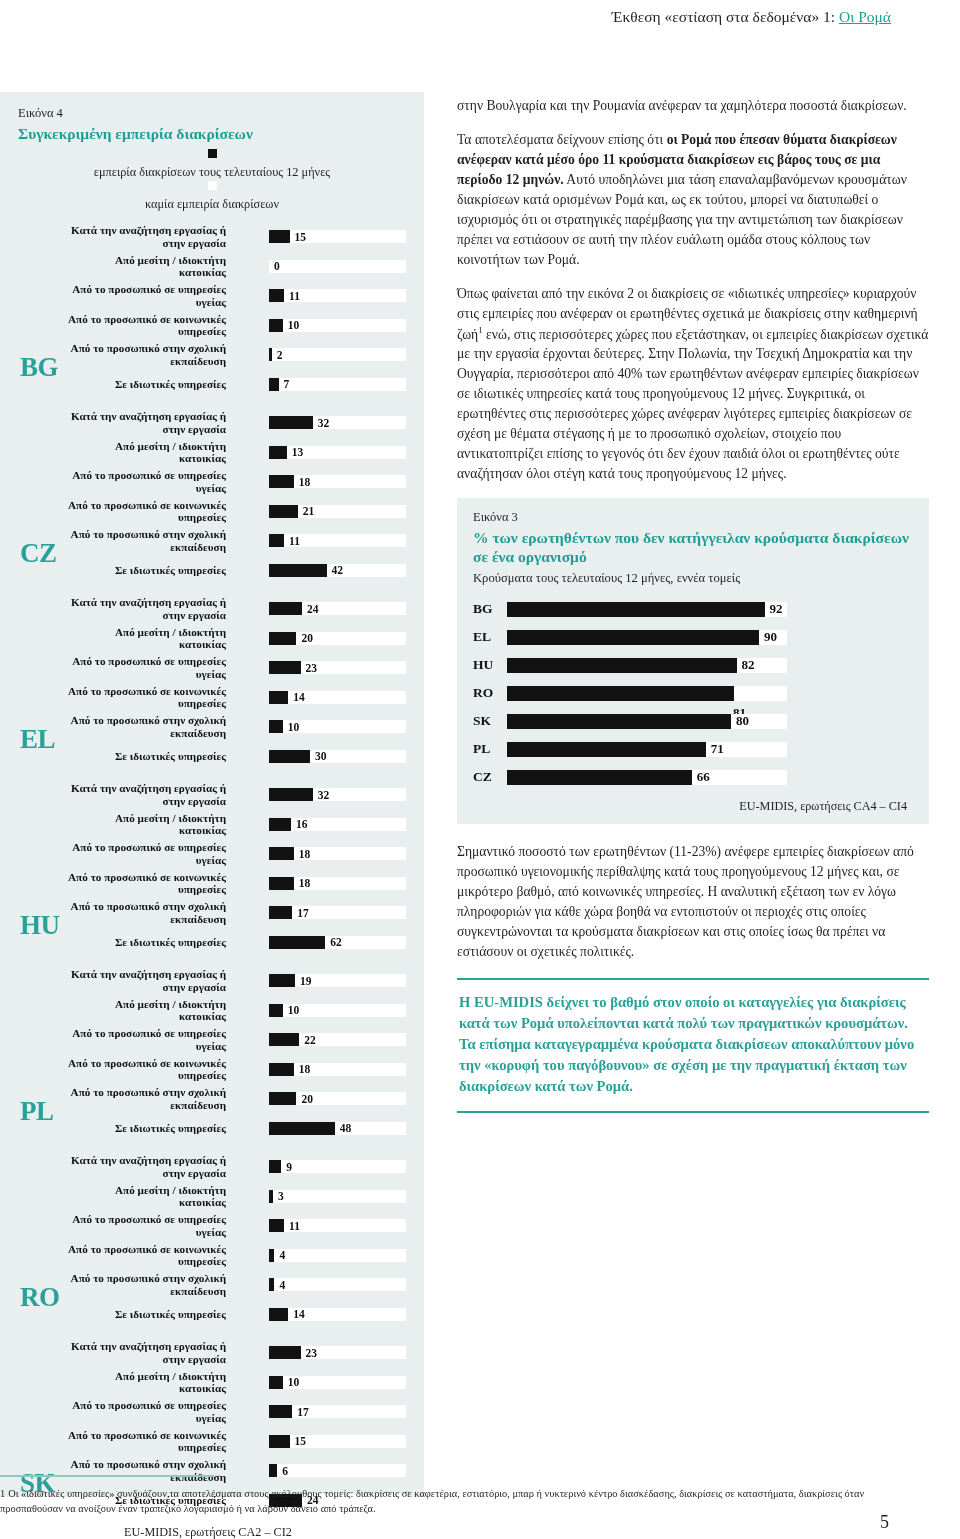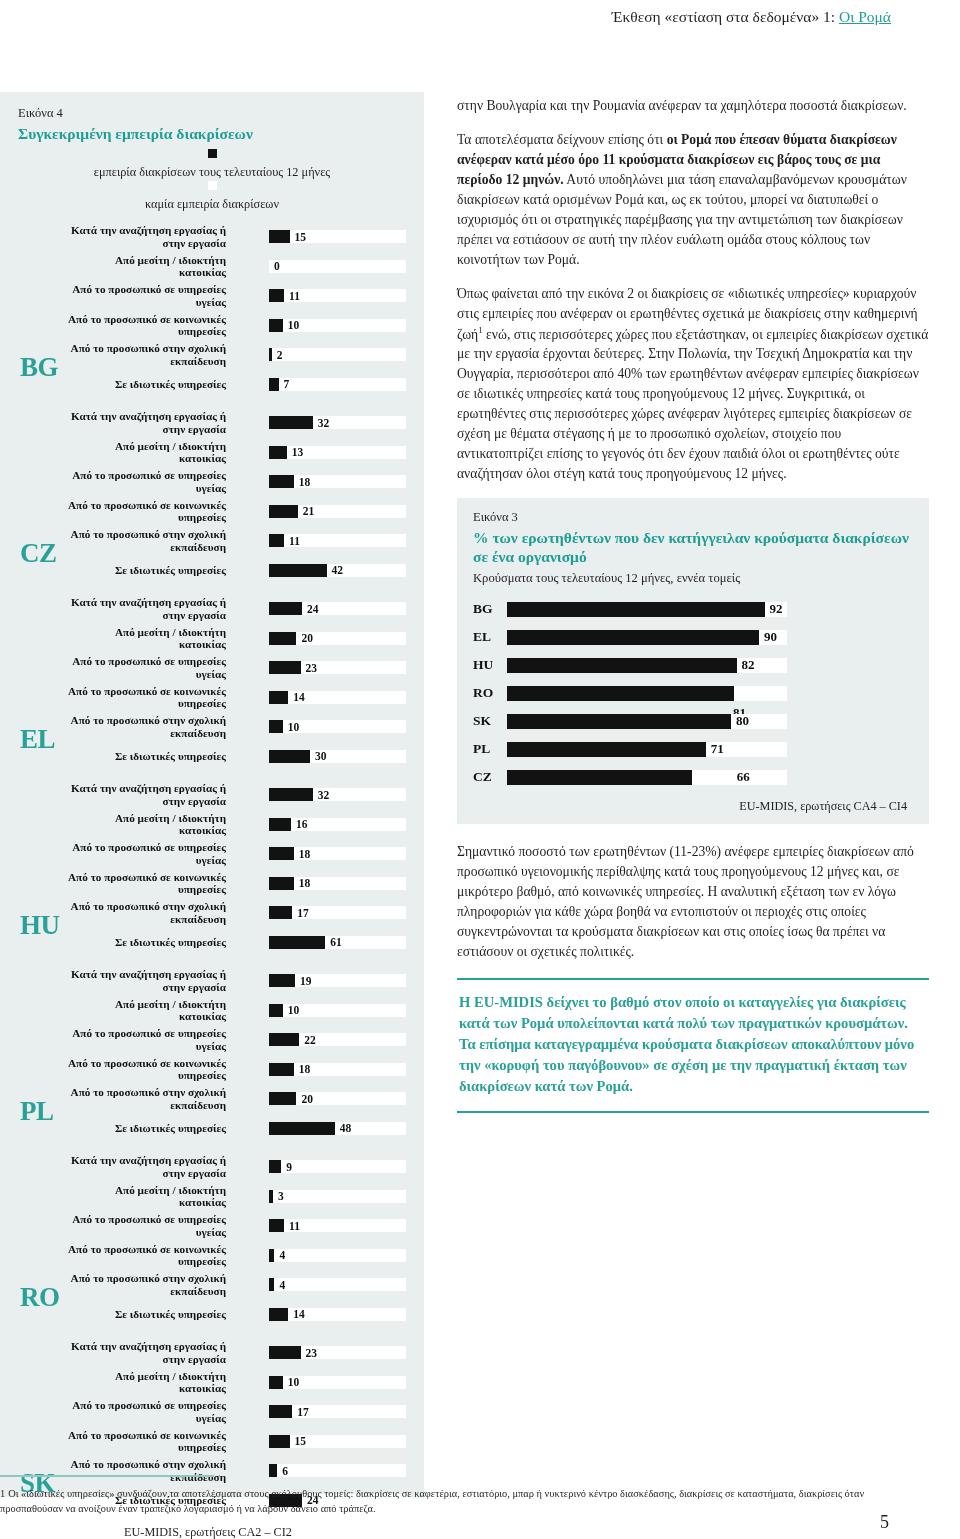--- a/index.html
+++ b/index.html
@@ -345,21 +345,21 @@
             <div class="bar-label">Από το προσωπικό στην σχολική εκπαίδευση</div>
             <div class="bar-track">
               <div class="bar-fill" style="width: 23.29px;"></div>
               <div class="bar-value" style="left: 28.29px;">17</div>
             </div>
           </div>
           <div class="bar-row">
             <div class="bar-label">Σε ιδιωτικές υπηρεσίες</div>
             <div class="bar-track">
               <div class="bar-fill" style="width: 56.17px;"></div>
-              <div class="bar-value" style="left: 61.17px;">61</div>
+              <div class="bar-value" style="left: 61.17px;">62</div>
             </div>
           </div>
         </div>
         <div class="country-group">
           <div class="country-code">PL</div>
           <div class="bar-row">
             <div class="bar-label">Κατά την αναζήτηση εργασίας ή στην εργασία</div>
             <div class="bar-track">
               <div class="bar-fill" style="width: 26.03px;"></div>
               <div class="bar-value" style="left: 31.03px;">19</div>
@@ -552,21 +552,21 @@
             <div class="f3-code">PL</div>
             <div class="f3-track">
               <div class="f3-fill" style="width: 198.8px;"></div>
               <div class="f3-value" style="left: 203.8px;">71</div>
             </div>
           </div>
           <div class="f3-row">
             <div class="f3-code">CZ</div>
             <div class="f3-track">
               <div class="f3-fill" style="width: 184.8px;"></div>
-              <div class="f3-value" style="left: 189.8px; margin-left: 40px;">66</div>
+              <div class="f3-value" style="left: 189.8px;">66</div>
             </div>
           </div>
         </div>
       <div class="fig3-source">EU-MIDIS, ερωτήσεις CA4 – CI4</div>
     </div>
 
     <p class="body-p">Σημαντικό ποσοστό των ερωτηθέντων (11-23%) ανέφερε εμπειρίες διακρίσεων από προσωπικό υγειονομικής περίθαλψης κατά τους προηγούμενους 12 μήνες και, σε μικρότερο βαθμό, από κοινωνικές υπηρεσίες. Η αναλυτική εξέταση των εν λόγω πληροφοριών για κάθε χώρα βοηθά να εντοπιστούν οι περιοχές στις οποίες συγκεντρώνονται τα κρούσματα διακρίσεων και στις οποίες ίσως θα πρέπει να εστιάσουν οι σχετικές πολιτικές.</p>
 
     <div class="pullquote">
       <p>Η EU-MIDIS δείχνει το βαθμό στον οποίο οι καταγγελίες για διακρίσεις κατά των Ρομά υπολείπονται κατά πολύ των πραγματικών κρουσμάτων. Τα επίσημα καταγεγραμμένα κρούσματα διακρίσεων αποκαλύπτουν μόνο την «κορυφή του παγόβουνου» σε σχέση με την πραγματική έκταση των διακρίσεων κατά των Ρομά.</p>

